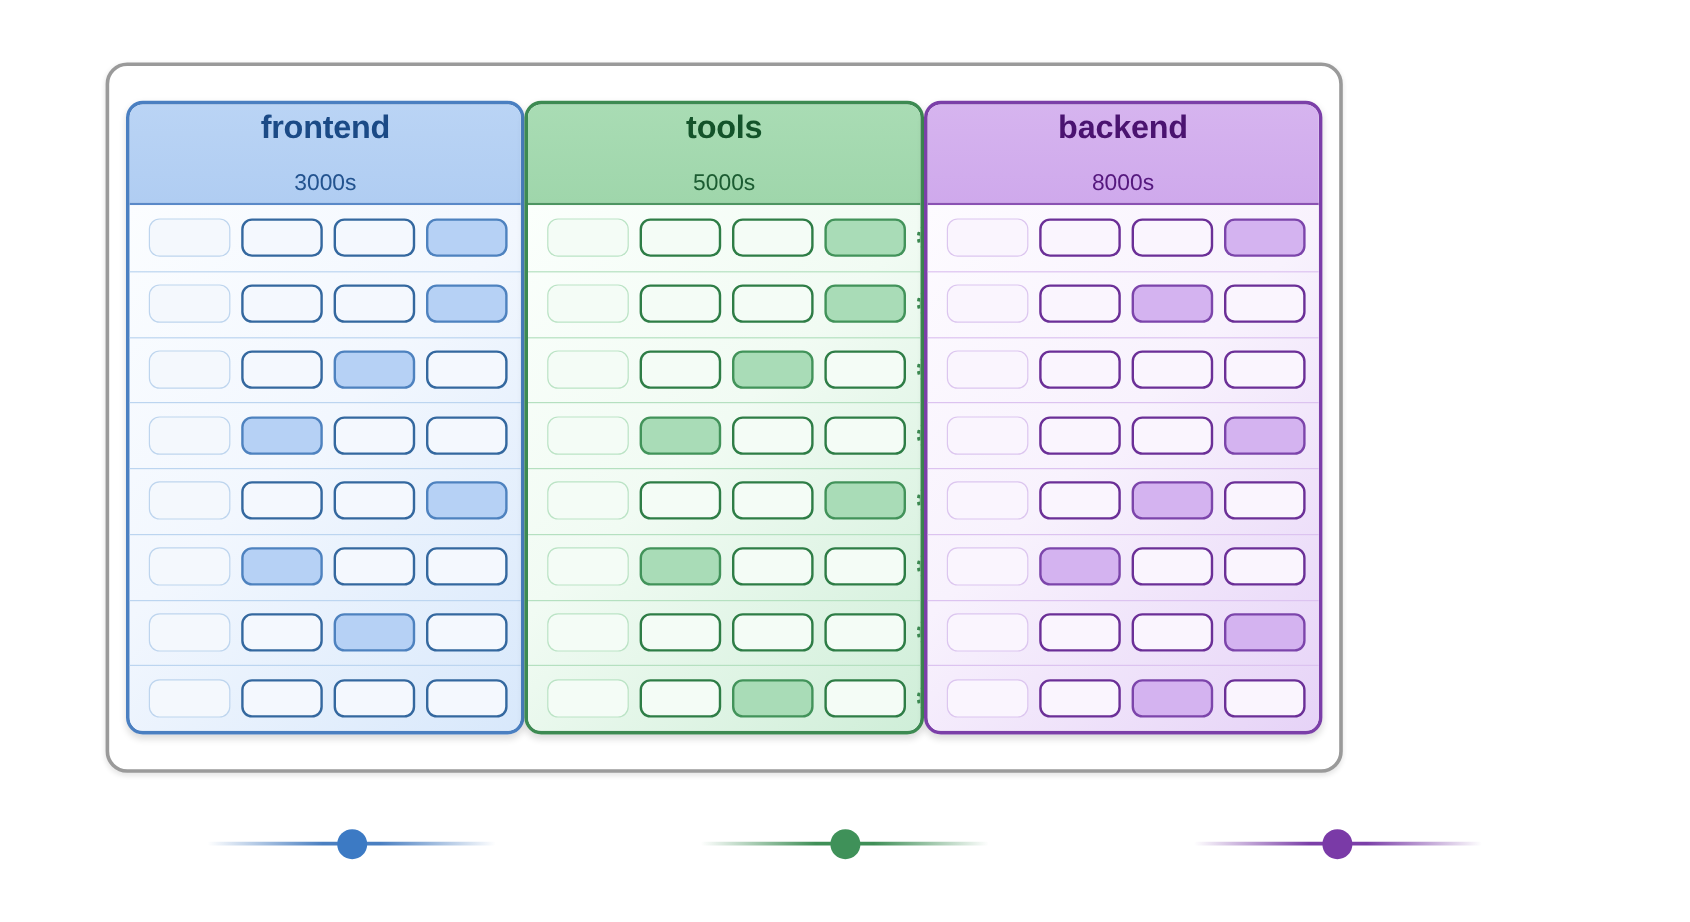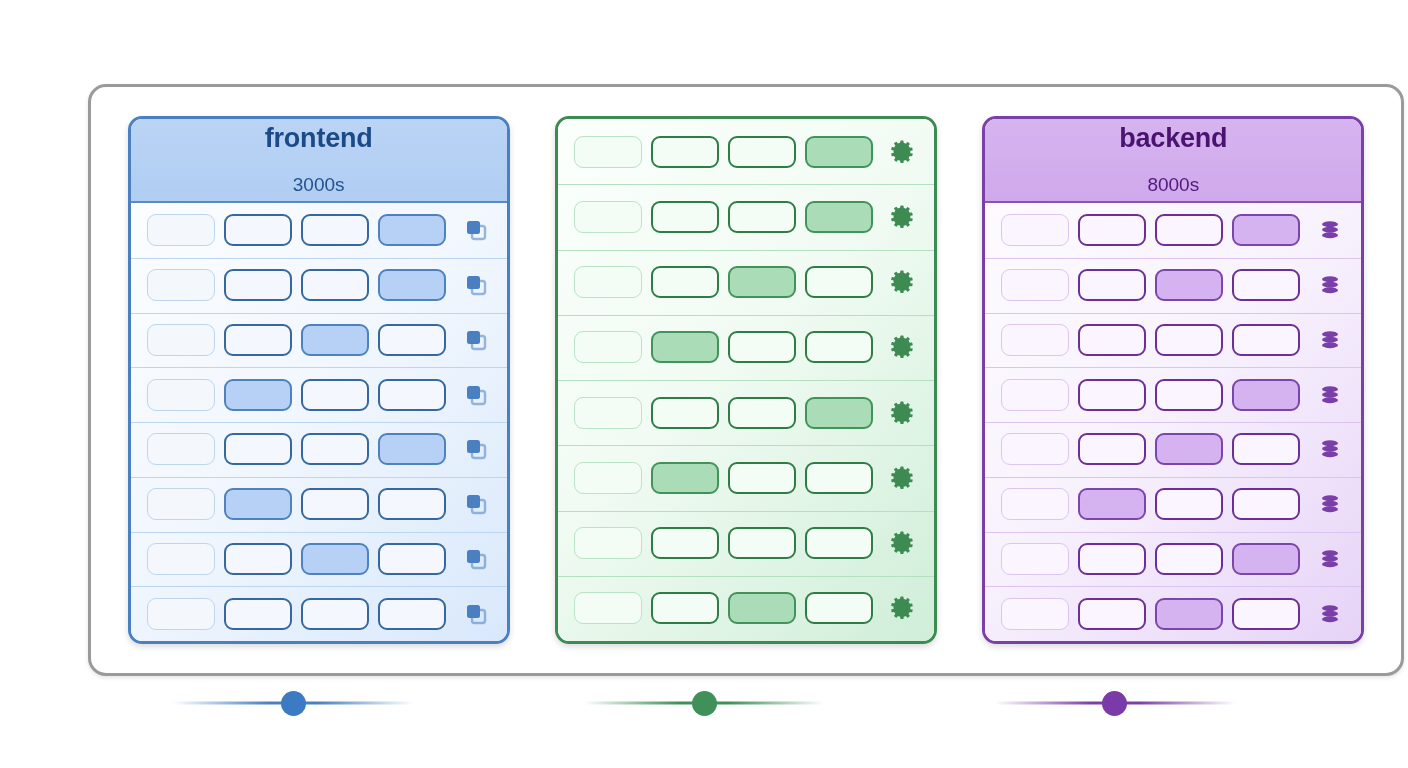--- a/index.html
+++ b/index.html
@@ -10,22 +10,22 @@
     overflow: hidden;
   }
   .stage {
     position: relative;
     width: 1408px; height: 768px;
   }
 
   
   .outer-frame {
     position: absolute;
-    left: 88px; top: 84px;
-    width: 1316px; height: 592px;
+    left: 88px; top: 52px;
+    width: 1031px; height: 592px;
     border: 3px solid #9a9a9a;
     border-radius: 18px;
     background: #ffffff;
     box-shadow: 0 2px 4px rgba(0,0,0,0.10);
   }
   .panels-row {
     position: absolute;
     left: 0; top: 0; right: 0; bottom: 0;
     display: flex;
     align-items: center;
@@ -302,20 +302,24 @@
               <div class="icon-slot">
                 <svg width="24" height="24" viewBox="0 0 24 24">
                   <rect x="8" y="8" width="13" height="13" rx="2.5" fill="none" stroke="#4a7fc1" stroke-width="2.4" opacity="0.55"></rect>
                   <rect x="3" y="3" width="13" height="13" rx="2.5" fill="#4a7fc1"></rect>
                 </svg>
               </div>
             </div>
           </div>
         </div>
         <div class="panel green">
+          <div class="panel-header">
+            <div class="panel-title">tools</div>
+            <div class="panel-subtitle">5000s</div>
+          </div>
           <div class="panel-body">
             <div class="row">
               <div class="cell faint"></div>
               <div class="cell"></div>
               <div class="cell"></div>
               <div class="cell hl"></div>
               <div class="icon-slot">
                 <svg width="24" height="24" viewBox="0 0 24 24">
                   <path fill="#3d8a52" d="M12 8.2a3.8 3.8 0 1 0 0 7.6 3.8 3.8 0 0 0 0-7.6zm0 5.6a1.8 1.8 0 1 1 0-3.6 1.8 1.8 0 0 1 0 3.6zM21.2 13.6l-1.9-.4a7.5 7.5 0 0 0 0-2.4l1.9-.4a.6.6 0 0 0 .5-.7l-.4-1.8a.6.6 0 0 0-.7-.5l-1.9.4a7.6 7.6 0 0 0-1.2-2l1.2-1.5a.6.6 0 0 0-.1-.9l-1.5-1.2a.6.6 0 0 0-.9.1l-1.2 1.5a7.5 7.5 0 0 0-2.2-.7L12.5.9a.6.6 0 0 0-.6-.5h-1.9a.6.6 0 0 0-.6.5l-.3 1.9a7.5 7.5 0 0 0-2.2.7L5.7 2a.6.6 0 0 0-.9-.1L3.3 3.1a.6.6 0 0 0-.1.9l1.2 1.5a7.6 7.6 0 0 0-1.2 2l-1.9-.4a.6.6 0 0 0-.7.5L.2 9.4a.6.6 0 0 0 .5.7l1.9.4a7.5 7.5 0 0 0 0 2.4l-1.9.4a.6.6 0 0 0-.5.7l.4 1.8a.6.6 0 0 0 .7.5l1.9-.4a7.6 7.6 0 0 0 1.2 2l-1.2 1.5a.6.6 0 0 0 .1.9l1.5 1.2a.6.6 0 0 0 .9-.1l1.2-1.5a7.5 7.5 0 0 0 2.2.7l.3 1.9a.6.6 0 0 0 .6.5h1.9a.6.6 0 0 0 .6-.5l.3-1.9a7.5 7.5 0 0 0 2.2-.7l1.2 1.5a.6.6 0 0 0 .9.1l1.5-1.2a.6.6 0 0 0 .1-.9l-1.2-1.5a7.6 7.6 0 0 0 1.2-2l1.9.4a.6.6 0 0 0 .7-.5l.4-1.8a.6.6 0 0 0-.5-.7z"></path>
                 </svg>

